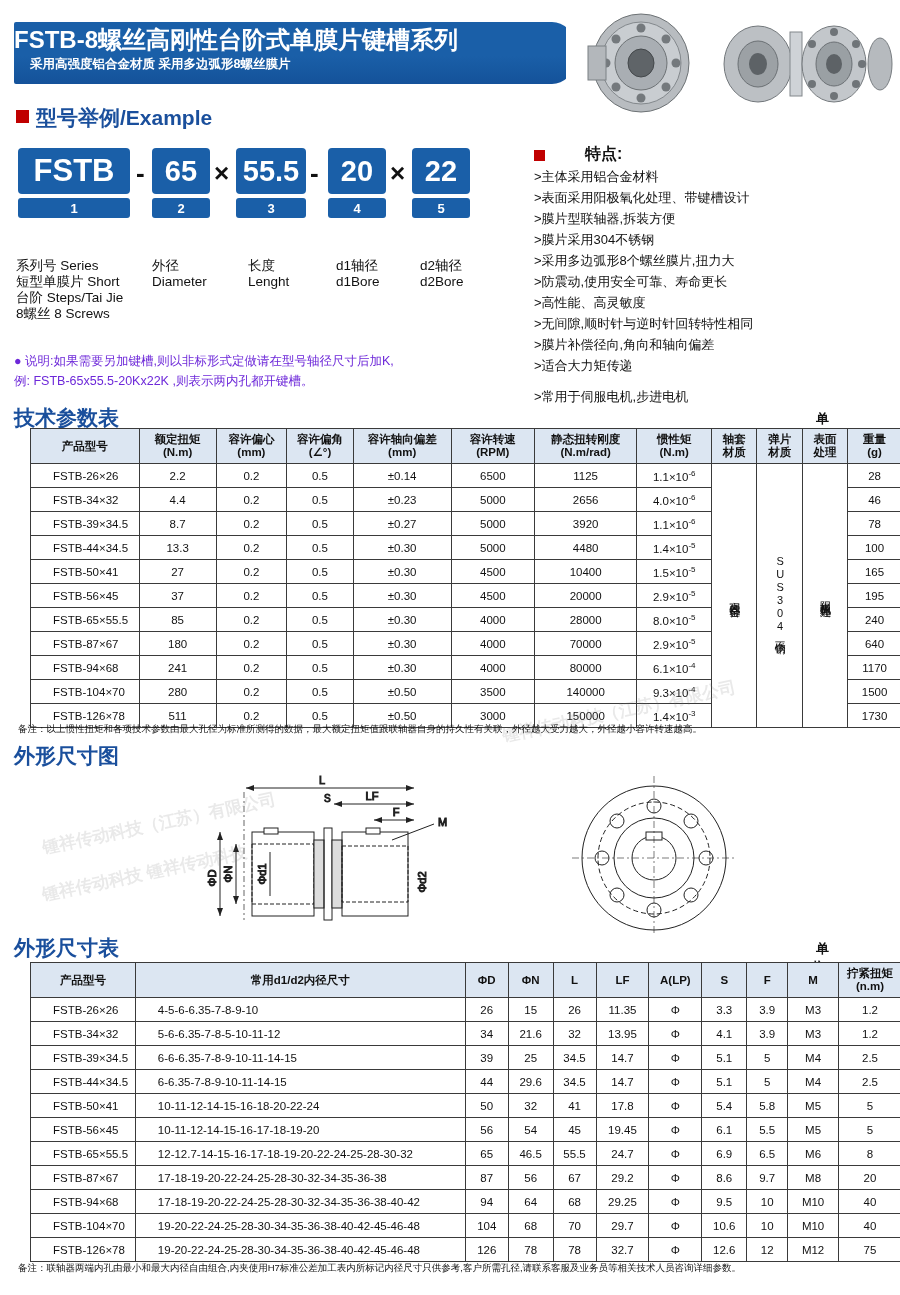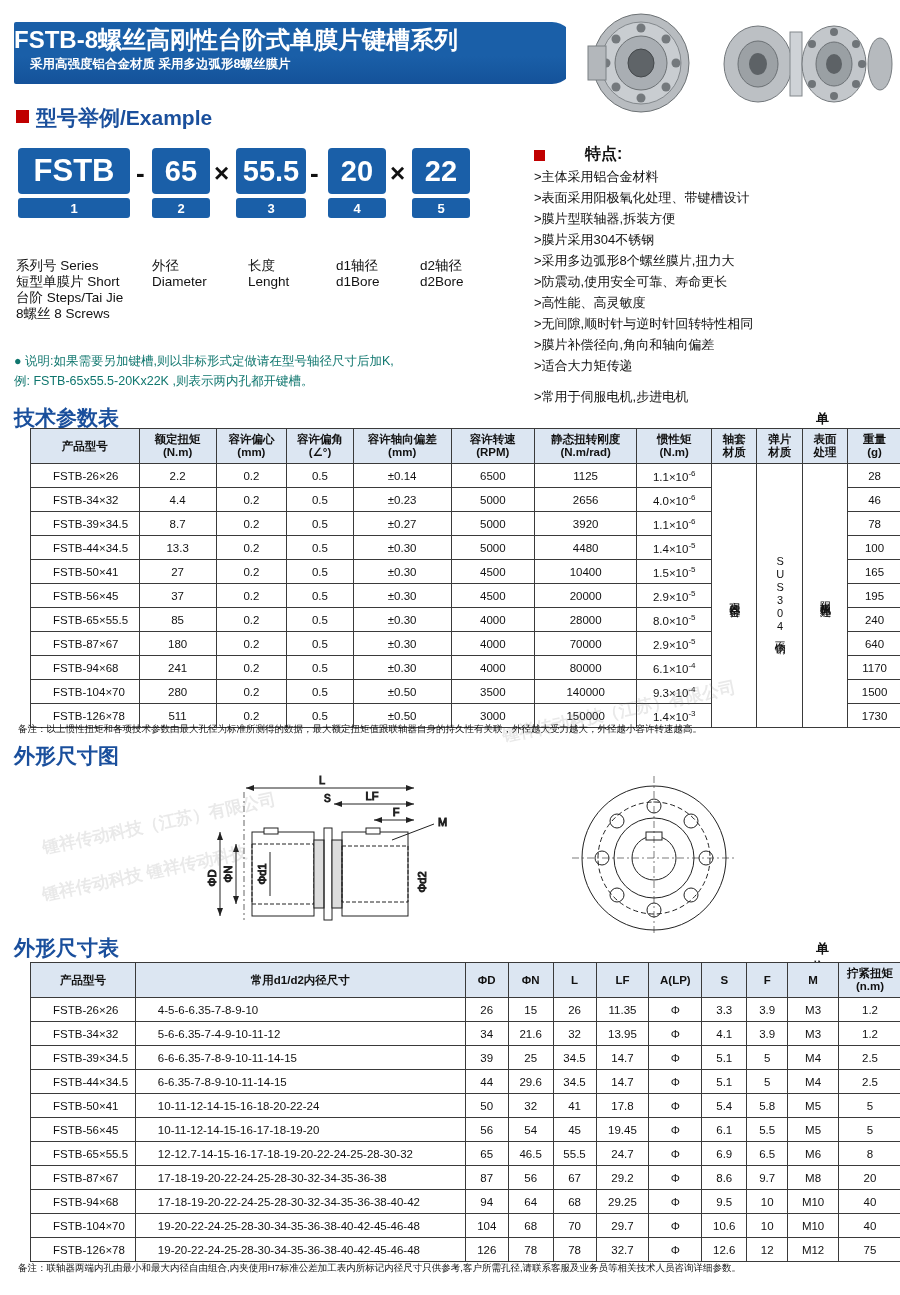--- a/index.html
+++ b/index.html
@@ -61,21 +61,21 @@
   }
   .ex-sep{
     position:absolute;font-size:26px;font-weight:bold;color:#111;
   }
   .ex-label{
     position:absolute;font-size:13.5px;line-height:16px;color:#111;
     white-space:nowrap;
   }
 
   .note-red{
-    position:absolute;color:#0f766e;font-size:12.5px;line-height:18px;
+    position:absolute;color:#6d28d9;font-size:12.5px;line-height:18px;
     white-space:nowrap;
     text-align:right;
   }
 
   
   .feat-title{
     position:absolute;font-size:16px;font-weight:bold;color:#111;white-space:nowrap;padding-left:33px;
   }
   .feat-sq{position:absolute;width:11px;height:11px;background:#c00000;}
   .feat-item{
@@ -512,21 +512,21 @@
         <td>26</td>
         <td>11.35</td>
         <td>Φ</td>
         <td>3.3</td>
         <td>3.9</td>
         <td>M3</td>
         <td>1.2</td>
       </tr>
       <tr>
         <td class="lft">FSTB-34×32</td>
-        <td class="lft">5-6-6.35-7-4-9-10-11-12</td>
+        <td class="lft">5-6-6.35-7-8-5-10-11-12</td>
         <td>34</td>
         <td>21.6</td>
         <td>32</td>
         <td>13.95</td>
         <td>Φ</td>
         <td>4.1</td>
         <td>3.9</td>
         <td>M3</td>
         <td>1.2</td>
       </tr>

